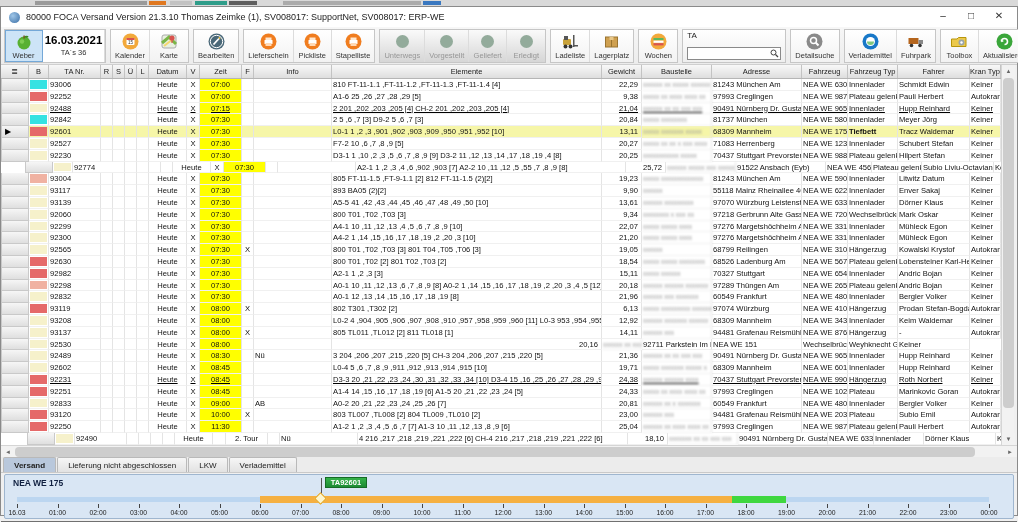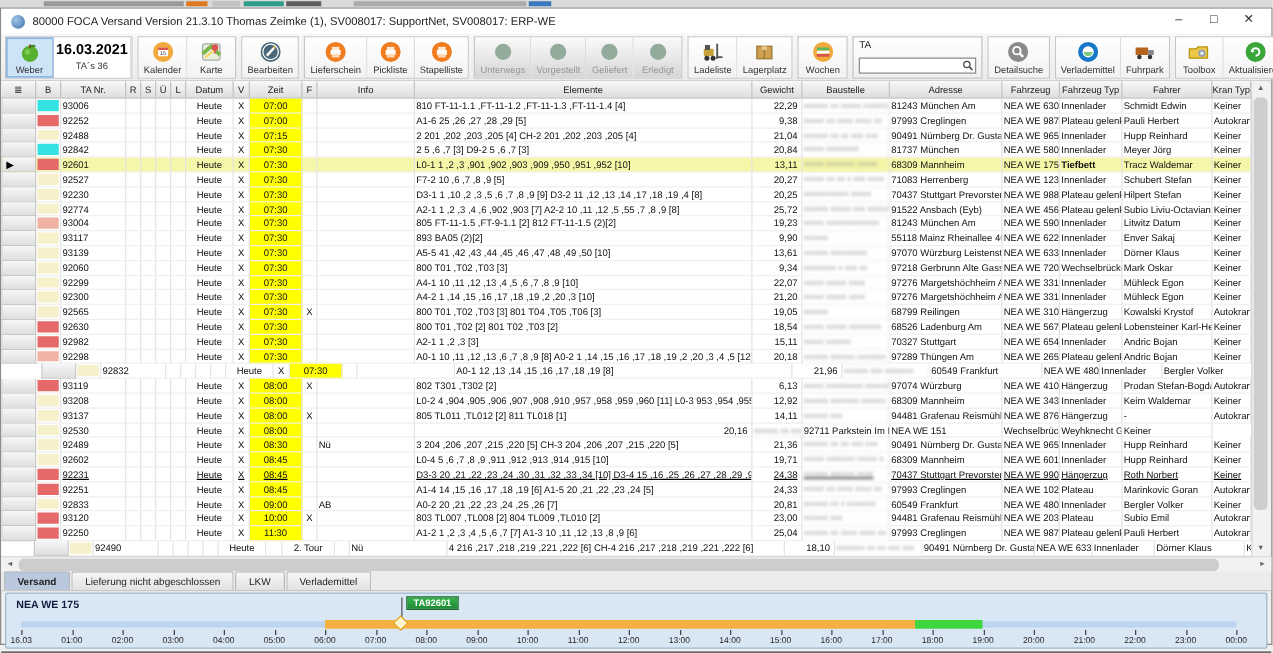--- a/index.html
+++ b/index.html
@@ -407,21 +407,21 @@
             <div class="tc"></div>
             <div class="tc">A1-6 25 ,26 ,27 ,28 ,29 [5]</div>
             <div class="tc right">9,38</div>
             <div class="tc blur">xxxxx xx xxxx xxxx xx</div>
             <div class="tc">97993 Creglingen</div>
             <div class="tc">NEA WE 987</div>
             <div class="tc">Plateau gelenkt</div>
             <div class="tc">Pauli Herbert</div>
             <div class="tc">Autokran</div>
           </div>
-          <div class="trow" style="grid-template-columns: 28px 20px 52px 12px 12px 12px 12px 38px 13px 42px 12px 78px 270px 40px 70px 90px 46px 50px 72px 31px;">
+          <div class="trow" style="grid-template-columns: 28px 20px 52px 12px 12px 12px 12px 38px 13px 42px 12px 78px 270px 40px 70px 90px 46px 50px 72px 31px; text-decoration: underline;">
             <div class="tc selcell"></div>
             <div class="tc swatch">
               <div class="sw" style="background:#f6f1cb"></div>
             </div>
             <div class="tc">92488</div>
             <div class="tc"></div>
             <div class="tc"></div>
             <div class="tc"></div>
             <div class="tc"></div>
             <div class="tc center">Heute</div>
@@ -529,21 +529,21 @@
             <div class="tc"></div>
             <div class="tc">D3-1 1 ,10 ,2 ,3 ,5 ,6 ,7 ,8 ,9 [9]  D3-2 11 ,12 ,13 ,14 ,17 ,18 ,19 ,4 [8]</div>
             <div class="tc right">20,25</div>
             <div class="tc blur">xxxxxxxxxxx xxxxx</div>
             <div class="tc">70437 Stuttgart Prevorster</div>
             <div class="tc">NEA WE 988</div>
             <div class="tc">Plateau gelenkt</div>
             <div class="tc">Hilpert Stefan</div>
             <div class="tc">Keiner</div>
           </div>
-          <div class="trow" style="grid-template-columns: 28px 20px 52px 12px 12px 12px 12px 38px 13px 42px 12px 78px 270px 40px 70px 90px 46px 50px 72px 31px;">
+          <div class="trow" style="grid-template-columns: 28px 20px 52px 12px 12px 12px 12px 38px 13px 42px 12px 78px 270px 40px 70px 90px 46px 50px 72px 31px; padding-left: 24px;">
             <div class="tc selcell"></div>
             <div class="tc swatch">
               <div class="sw" style="background:#f6f1cb"></div>
             </div>
             <div class="tc">92774</div>
             <div class="tc"></div>
             <div class="tc"></div>
             <div class="tc"></div>
             <div class="tc"></div>
             <div class="tc center">Heute</div>
@@ -793,21 +793,21 @@
             <div class="tc"></div>
             <div class="tc">A0-1 10 ,11 ,12 ,13 ,6 ,7 ,8 ,9 [8]  A0-2 1 ,14 ,15 ,16 ,17 ,18 ,19 ,2 ,20 ,3 ,4 ,5 [12]</div>
             <div class="tc right">20,18</div>
             <div class="tc blur">xxxxxx xxxxxx xxxxxxx</div>
             <div class="tc">97289 Thüngen Am</div>
             <div class="tc">NEA WE 265</div>
             <div class="tc">Plateau gelenkt</div>
             <div class="tc">Andric Bojan</div>
             <div class="tc">Keiner</div>
           </div>
-          <div class="trow" style="grid-template-columns: 28px 20px 52px 12px 12px 12px 12px 38px 13px 42px 12px 78px 270px 40px 70px 90px 46px 50px 72px 31px; margin-left: 32px;">
+          <div class="trow" style="grid-template-columns: 28px 20px 52px 12px 12px 12px 12px 38px 13px 42px 12px 78px 270px 40px 70px 90px 46px 50px 72px 31px;">
             <div class="tc selcell"></div>
             <div class="tc swatch">
               <div class="sw" style="background:#f6f1cb"></div>
             </div>
             <div class="tc">92832</div>
             <div class="tc"></div>
             <div class="tc"></div>
             <div class="tc"></div>
             <div class="tc"></div>
             <div class="tc center">Heute</div>

